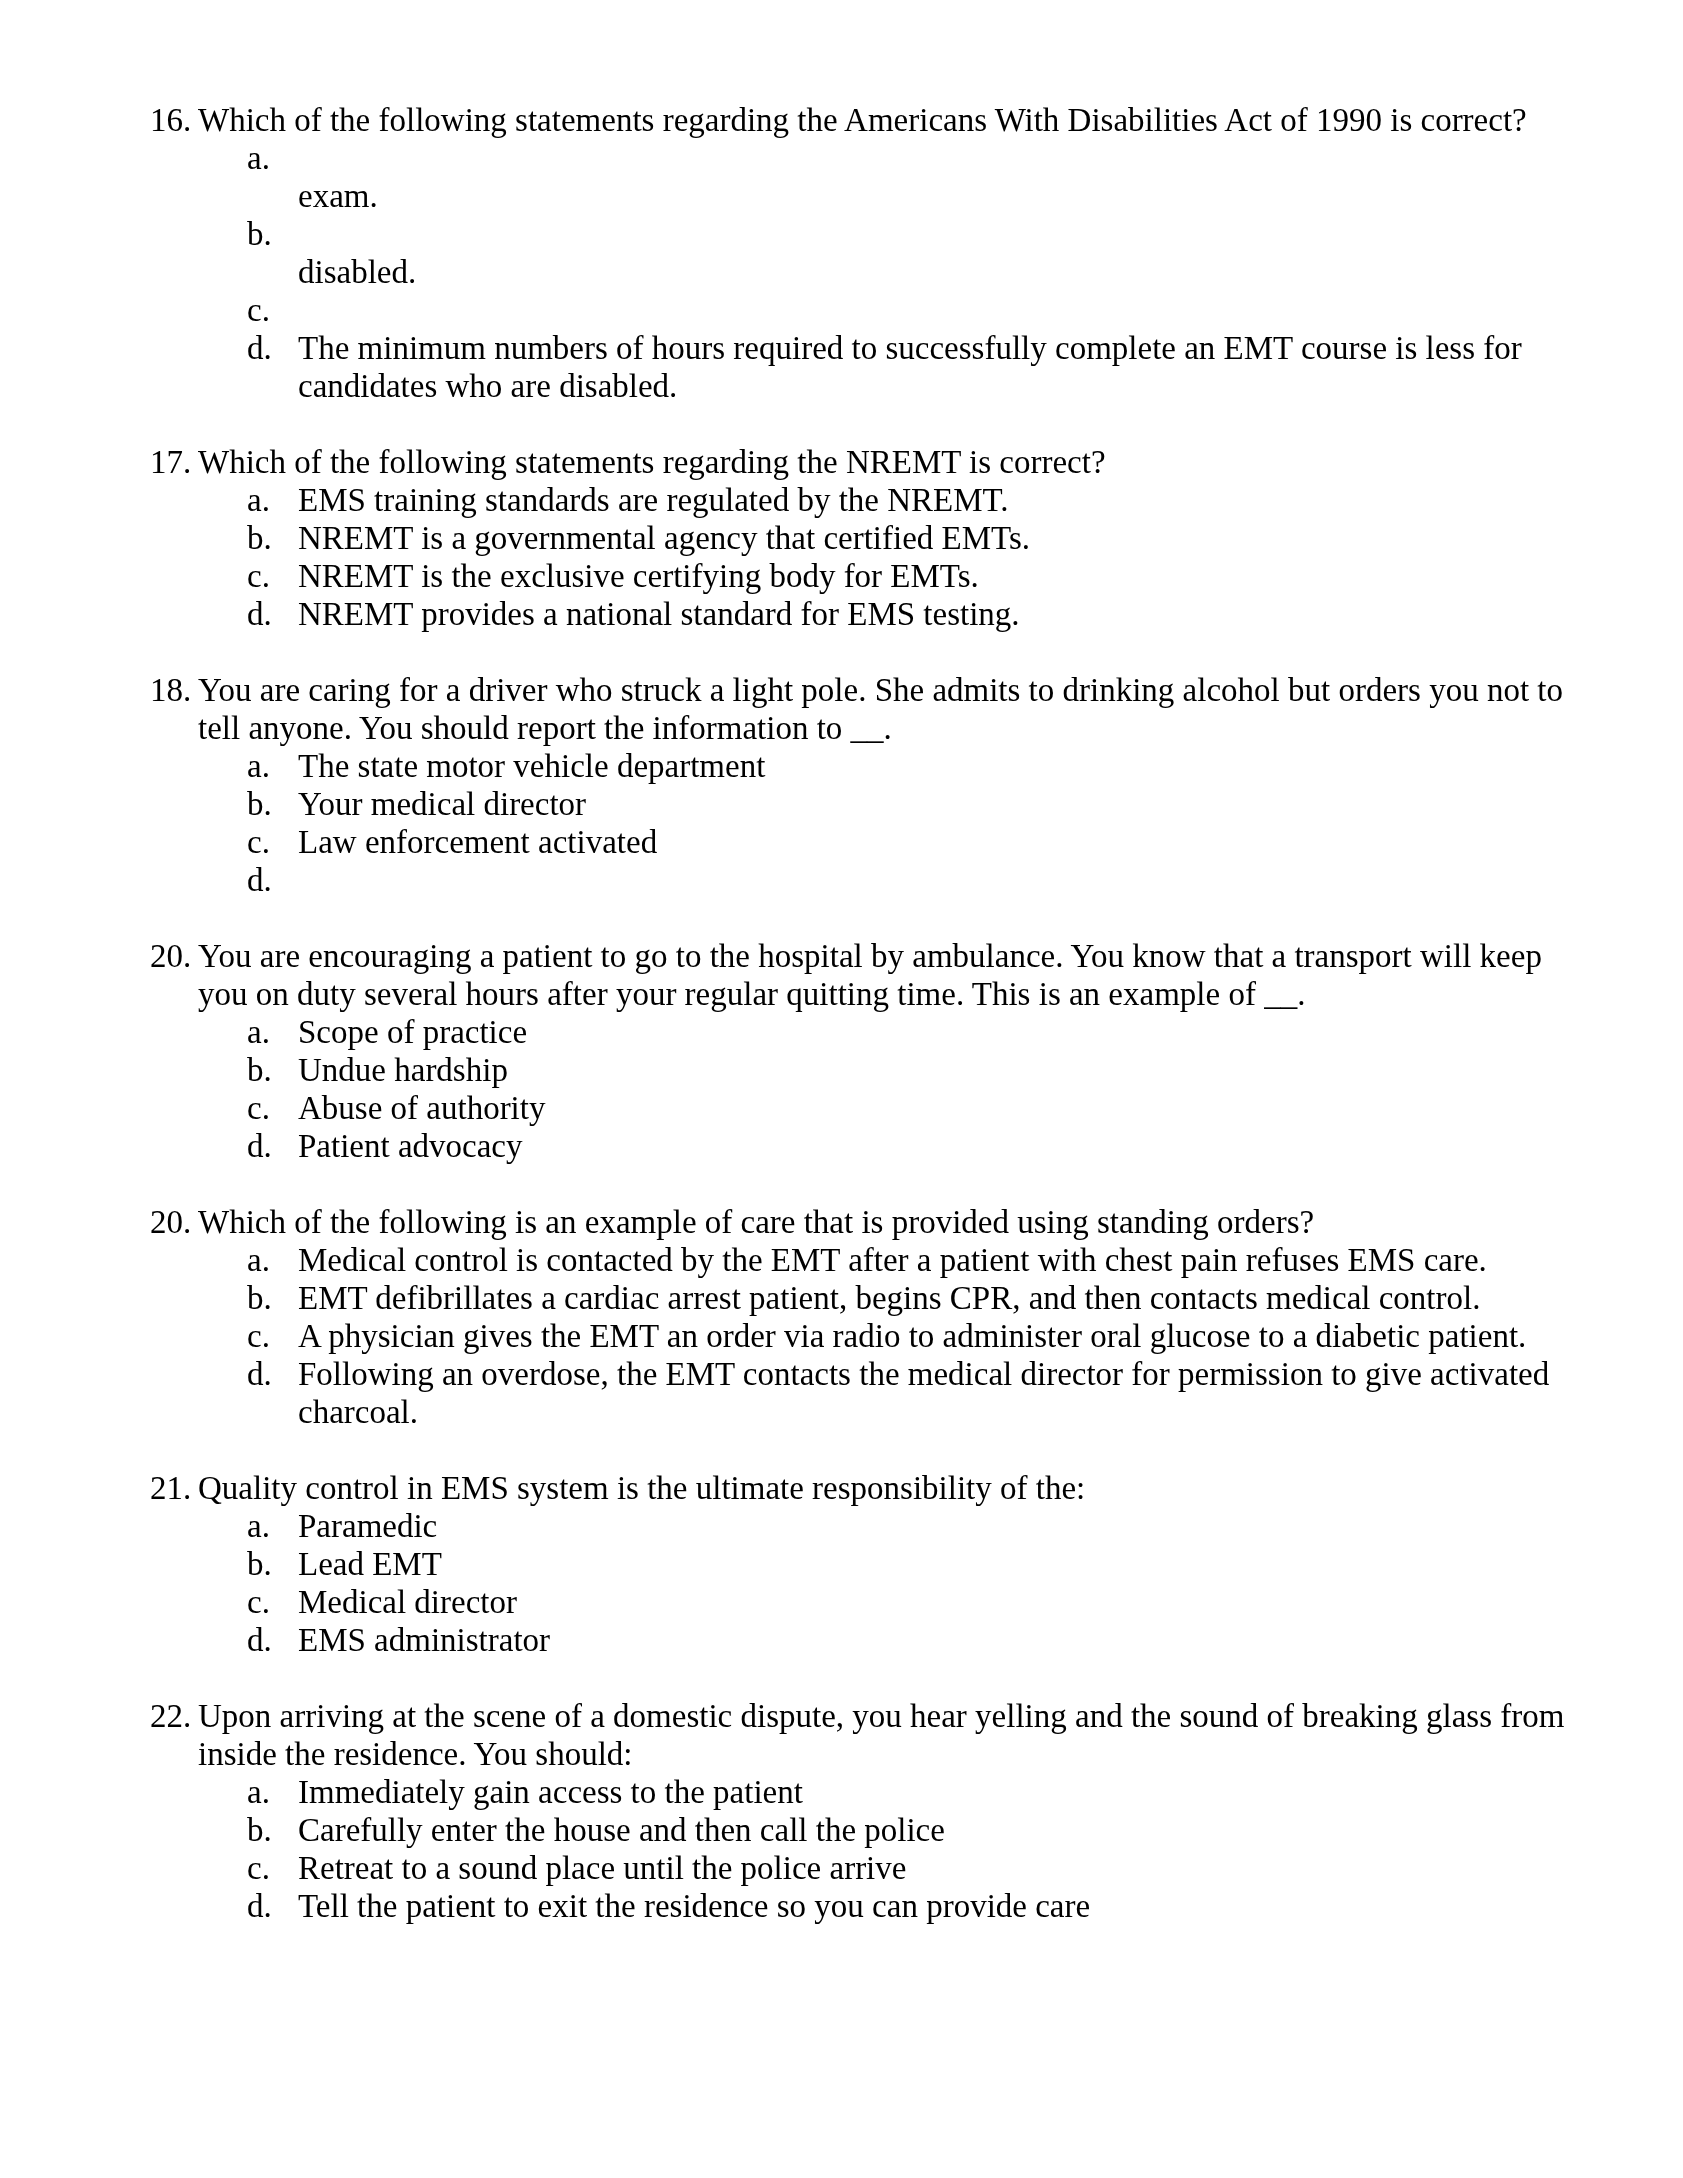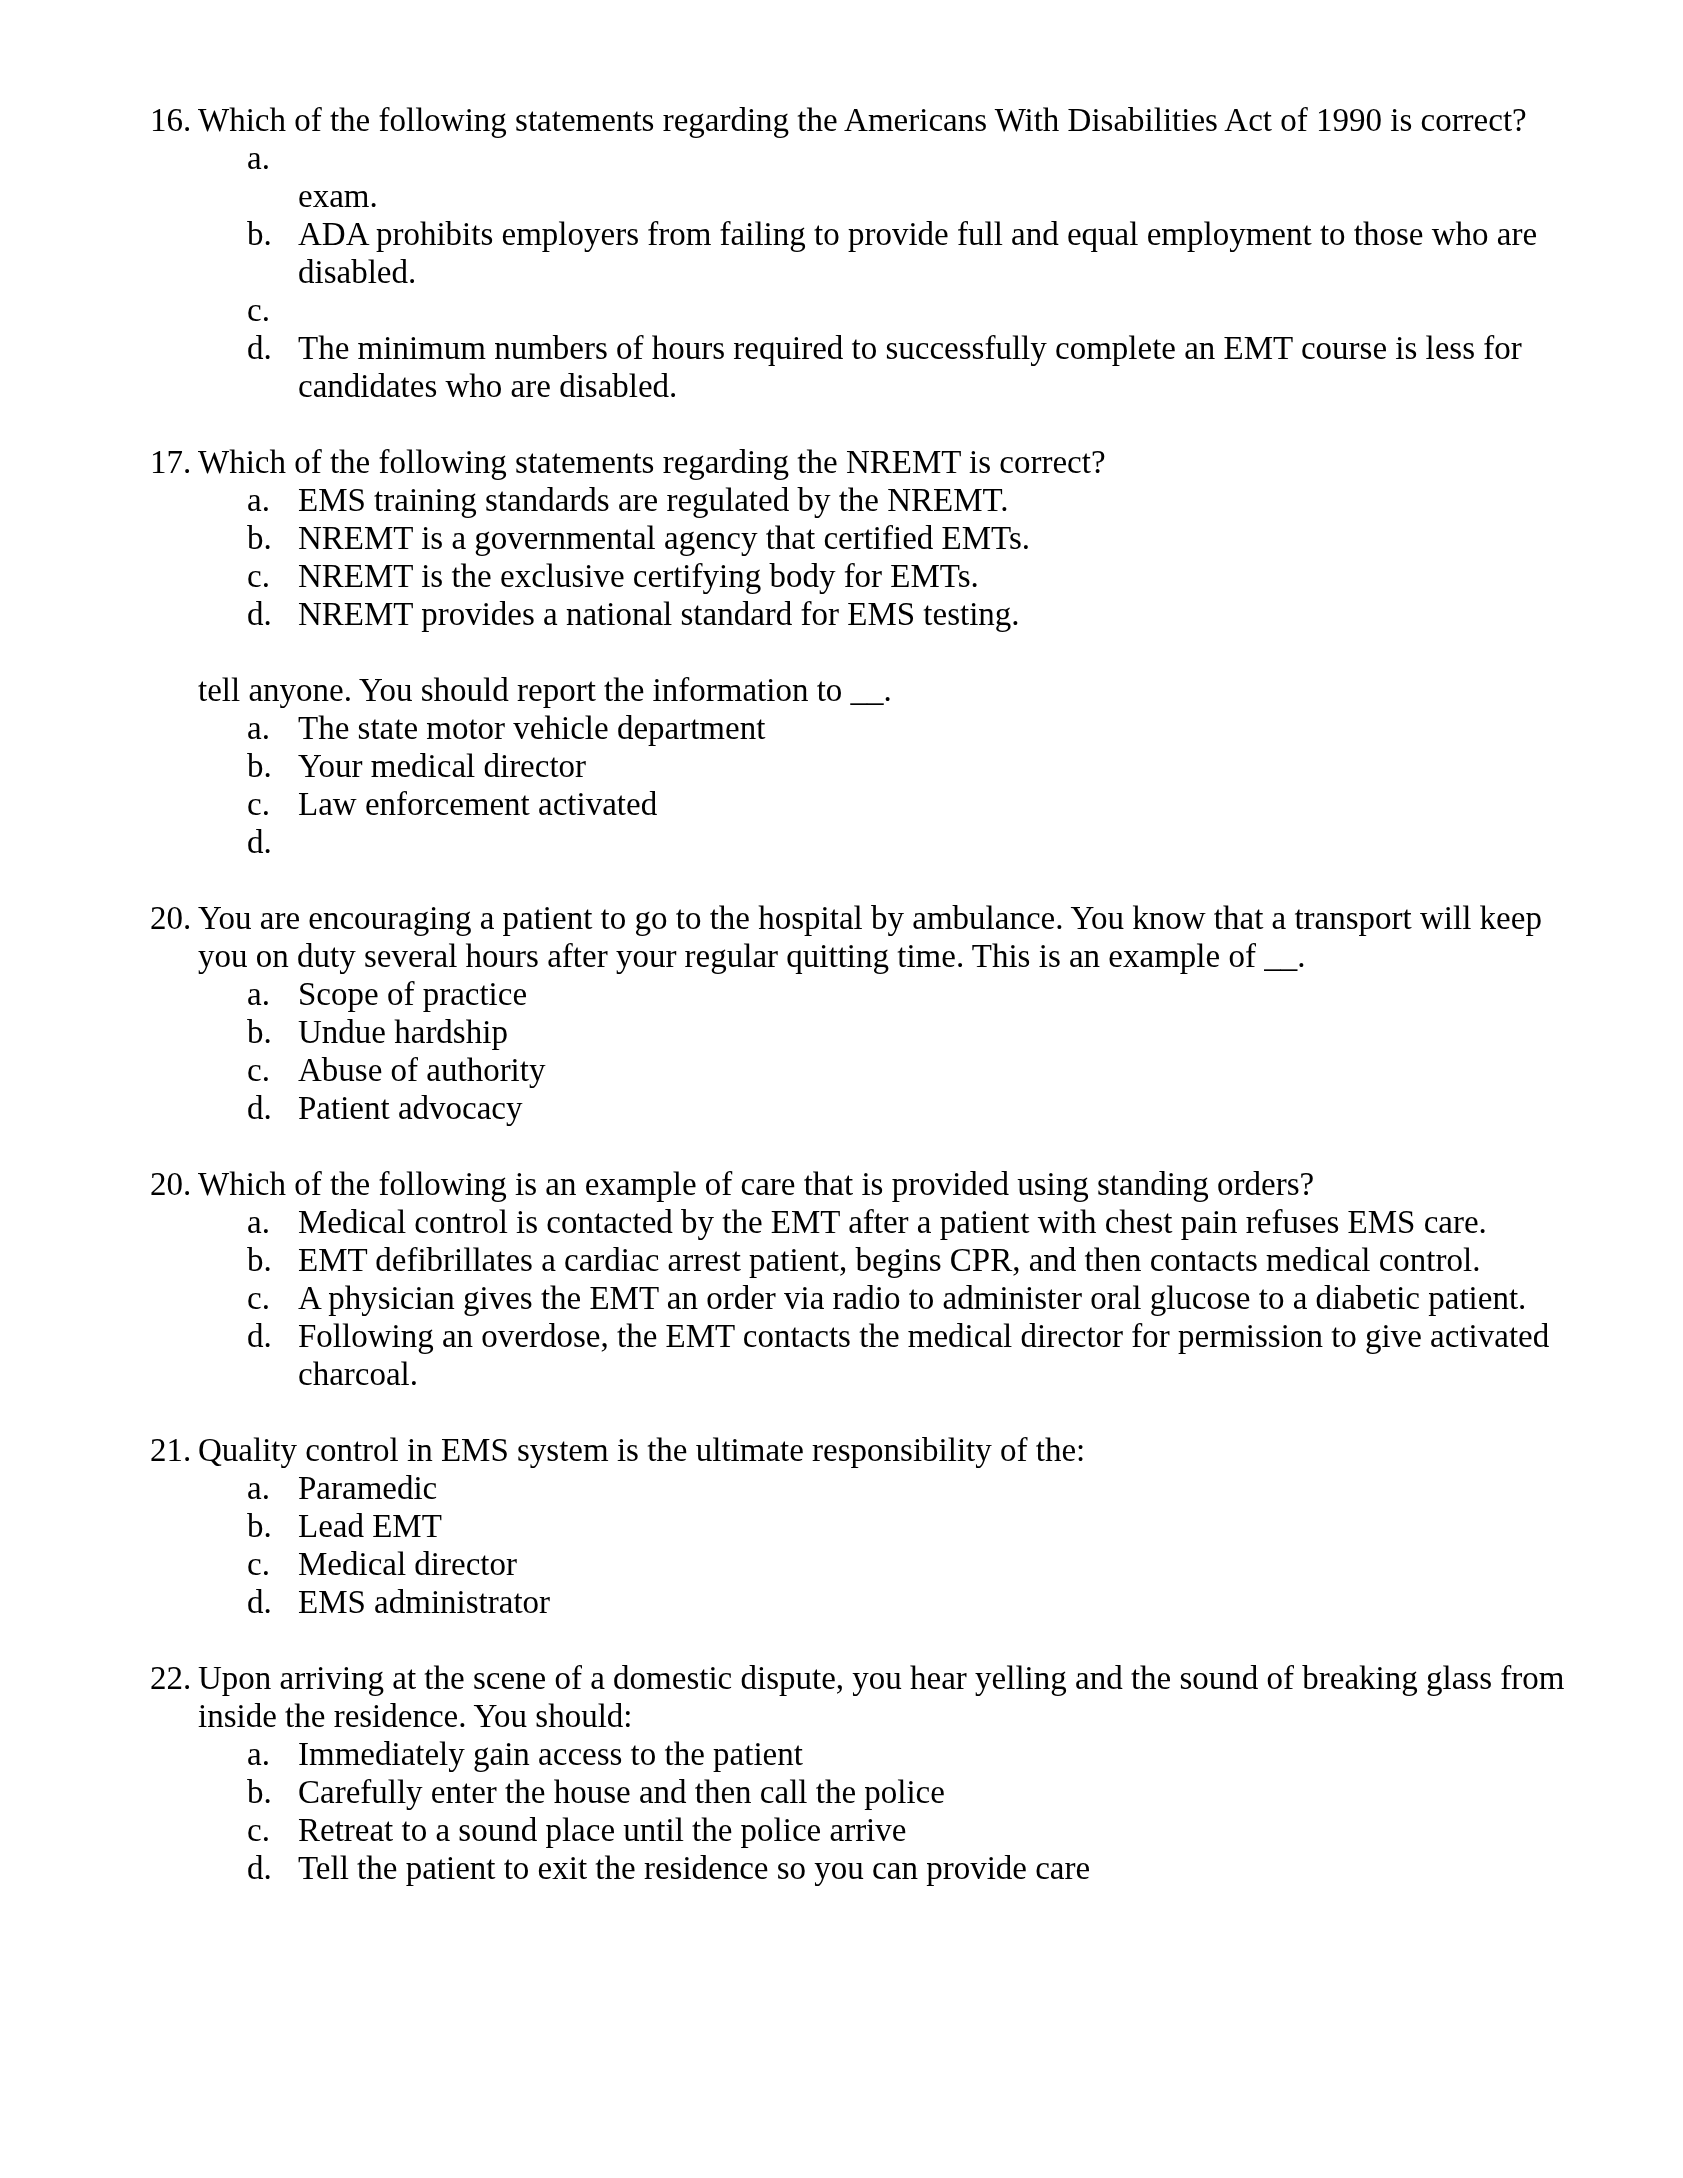--- a/index.html
+++ b/index.html
@@ -68,34 +68,35 @@
   </style>
 </head>
 <body>
 
 <div id="page">
   <div id="doc">
       <div class="question">
         <div class="q-line"><span class="q-num">16.</span><span class="q-text">Which of the following statements regarding the Americans With Disabilities Act of 1990 is correct?</span></div>
         <div class="opt-line"><span class="opt-letter">a.</span></div>
         <div class="opt-line"><span class="opt-text">exam.</span></div>
-        <div class="opt-line"><span class="opt-letter">b.</span><span class="opt-text">ADA prohibits employers from failing to provide full and equal employment to those who are</span></div>
+        <div class="opt-line"><span class="opt-letter">b.</span></div>
         <div class="opt-line"><span class="opt-text">disabled.</span></div>
         <div class="opt-line"><span class="opt-letter">c.</span></div>
         <div class="opt-line"><span class="opt-letter">d.</span><span class="opt-text">The minimum numbers of hours required to successfully complete an EMT course is less for</span></div>
         <div class="opt-line"><span class="opt-text">candidates who are disabled.</span></div>
       </div>
       <div class="question">
         <div class="q-line"><span class="q-num">17.</span><span class="q-text">Which of the following statements regarding the NREMT is correct?</span></div>
         <div class="opt-line"><span class="opt-letter">a.</span><span class="opt-text">EMS training standards are regulated by the NREMT.</span></div>
         <div class="opt-line"><span class="opt-letter">b.</span><span class="opt-text">NREMT is a governmental agency that certified EMTs.</span></div>
         <div class="opt-line"><span class="opt-letter">c.</span><span class="opt-text">NREMT is the exclusive certifying body for EMTs.</span></div>
         <div class="opt-line"><span class="opt-letter">d.</span><span class="opt-text">NREMT provides a national standard for EMS testing.</span></div>
       </div>
       <div class="question">
+        <div class="q-line"><span class="q-num">18.</span><span class="q-text">You are caring for a driver who struck a light pole. She admits to drinking alcohol but orders you not to</span></div>
         <div class="q-line"><span class="q-text">tell anyone. You should report the information to __.</span></div>
         <div class="opt-line"><span class="opt-letter">a.</span><span class="opt-text">The state motor vehicle department</span></div>
         <div class="opt-line"><span class="opt-letter">b.</span><span class="opt-text">Your medical director</span></div>
         <div class="opt-line"><span class="opt-letter">c.</span><span class="opt-text">Law enforcement activated</span></div>
         <div class="opt-line"><span class="opt-letter">d.</span></div>
       </div>
       <div class="question">
         <div class="q-line"><span class="q-num">20.</span><span class="q-text">You are encouraging a patient to go to the hospital by ambulance. You know that a transport will keep</span></div>
         <div class="q-line"><span class="q-text">you on duty several hours after your regular quitting time. This is an example of __.</span></div>
         <div class="opt-line"><span class="opt-letter">a.</span><span class="opt-text">Scope of practice</span></div>

